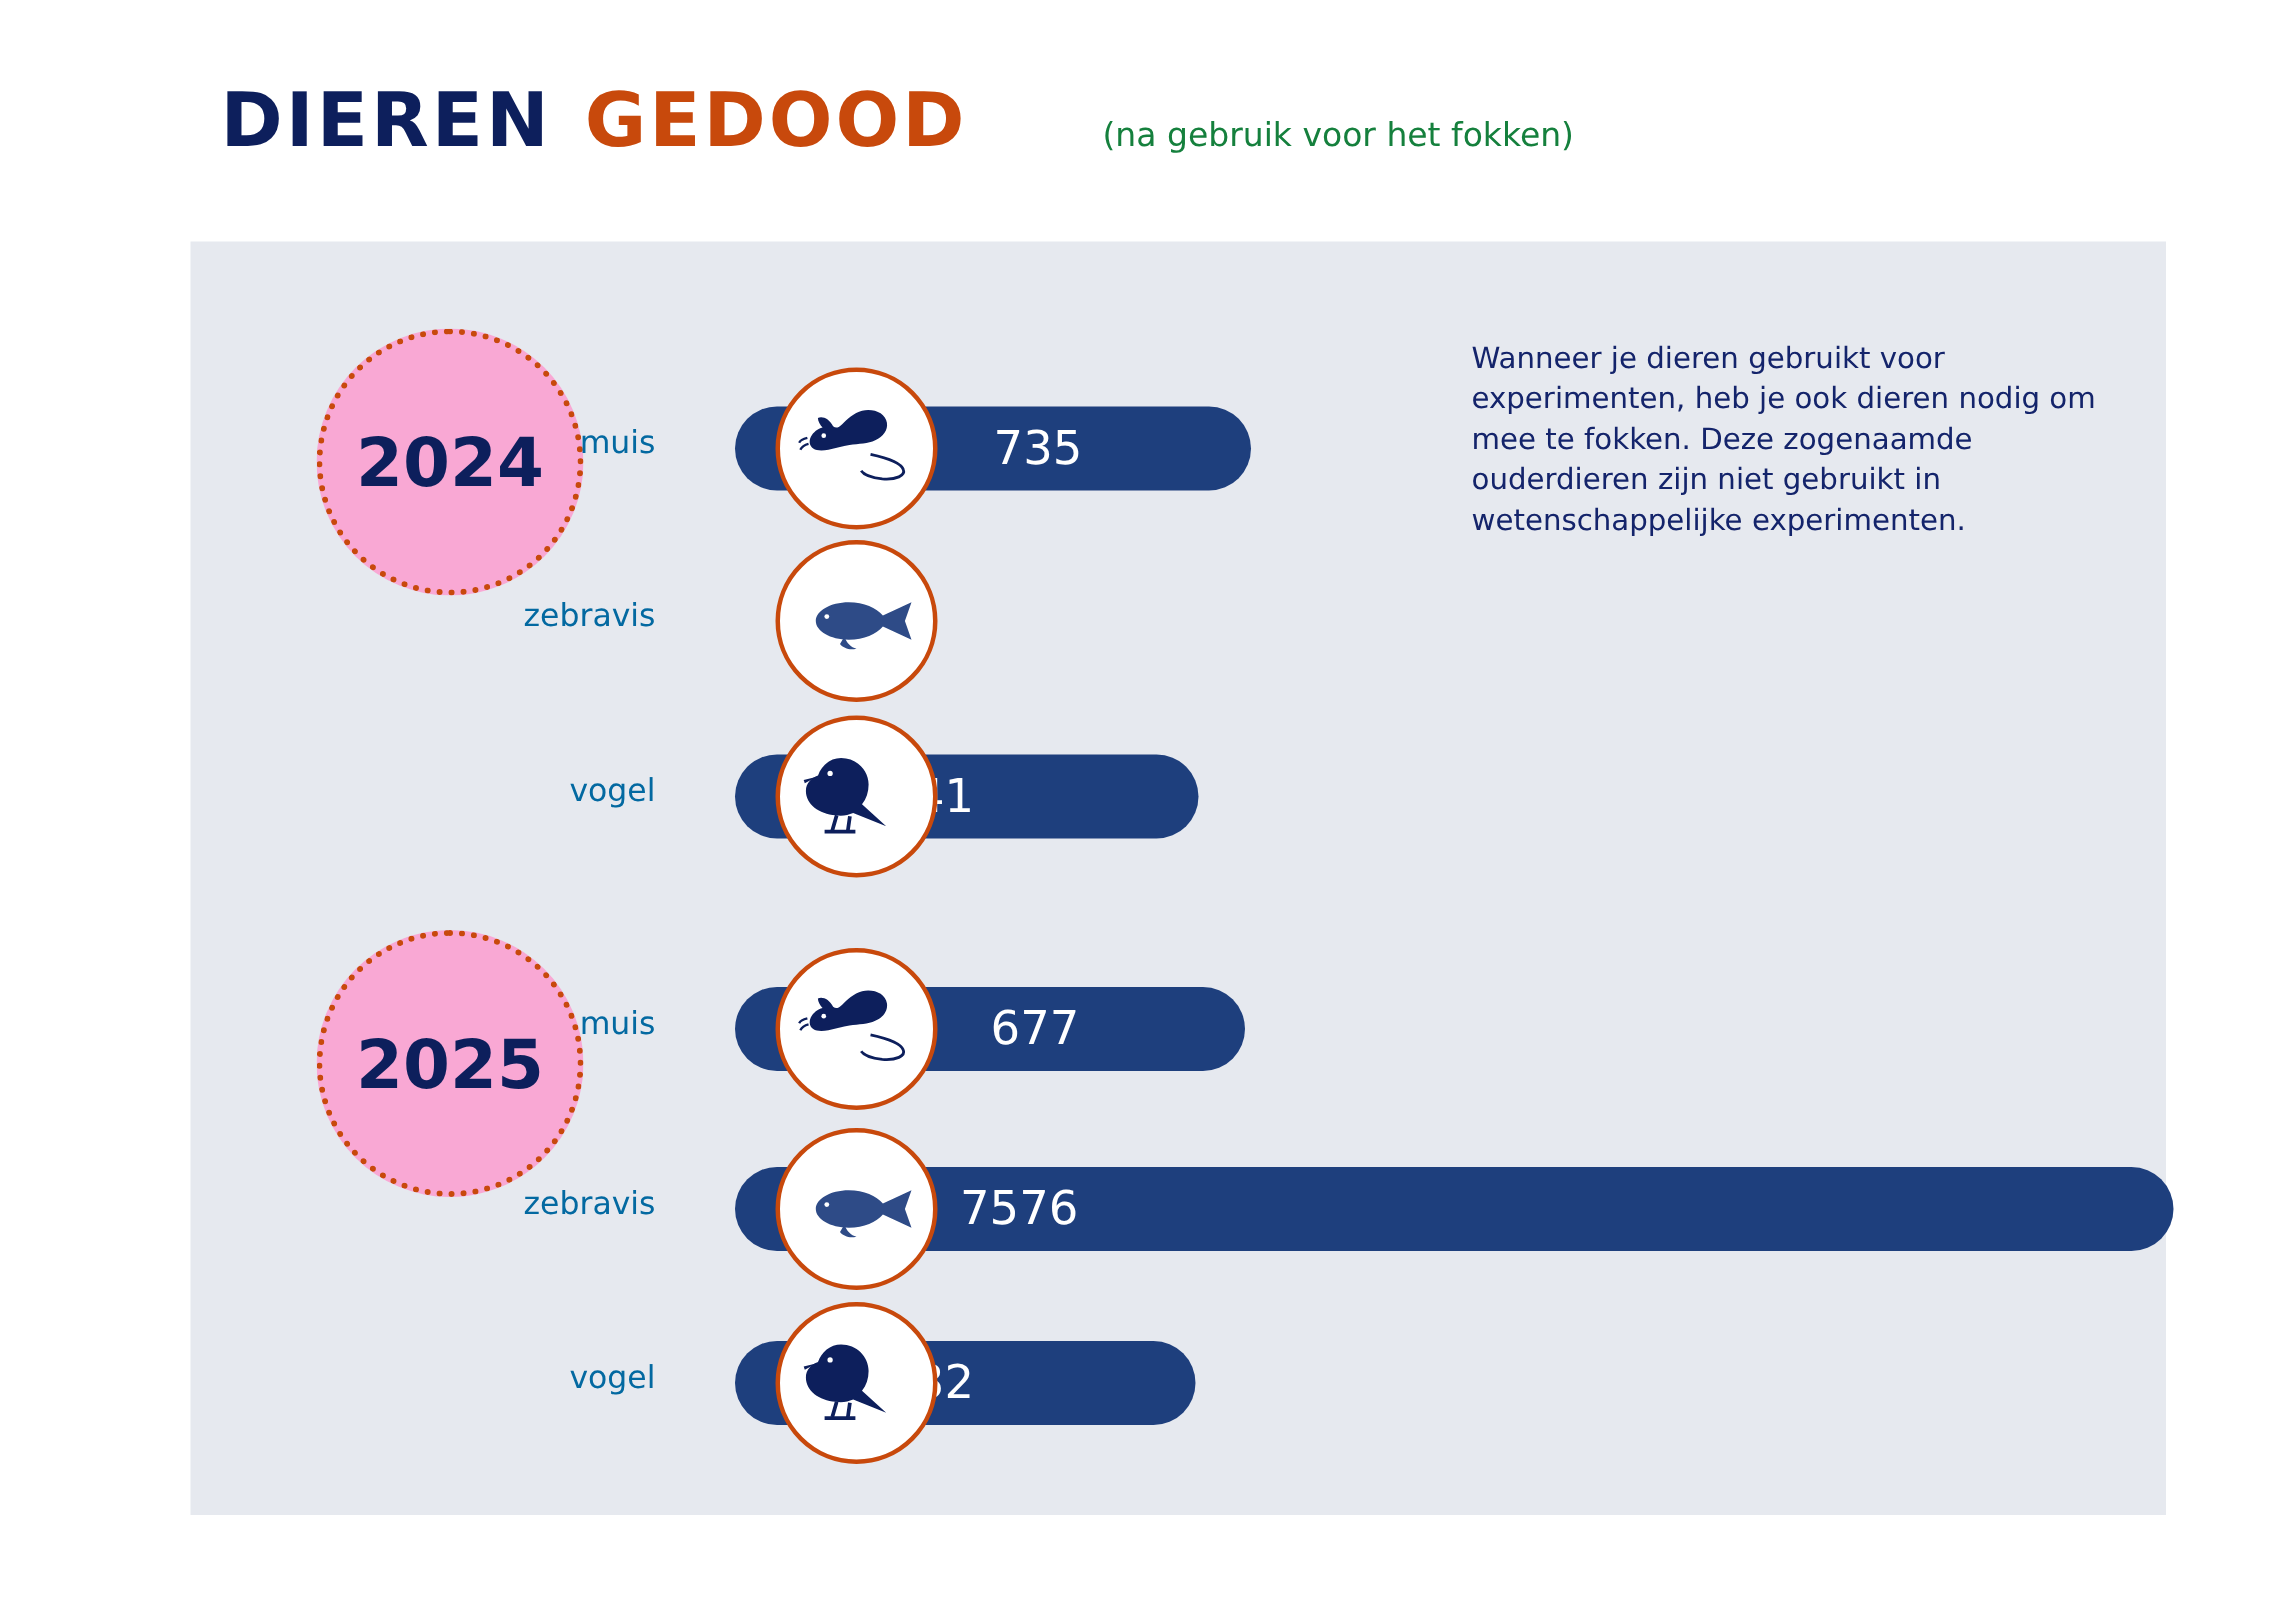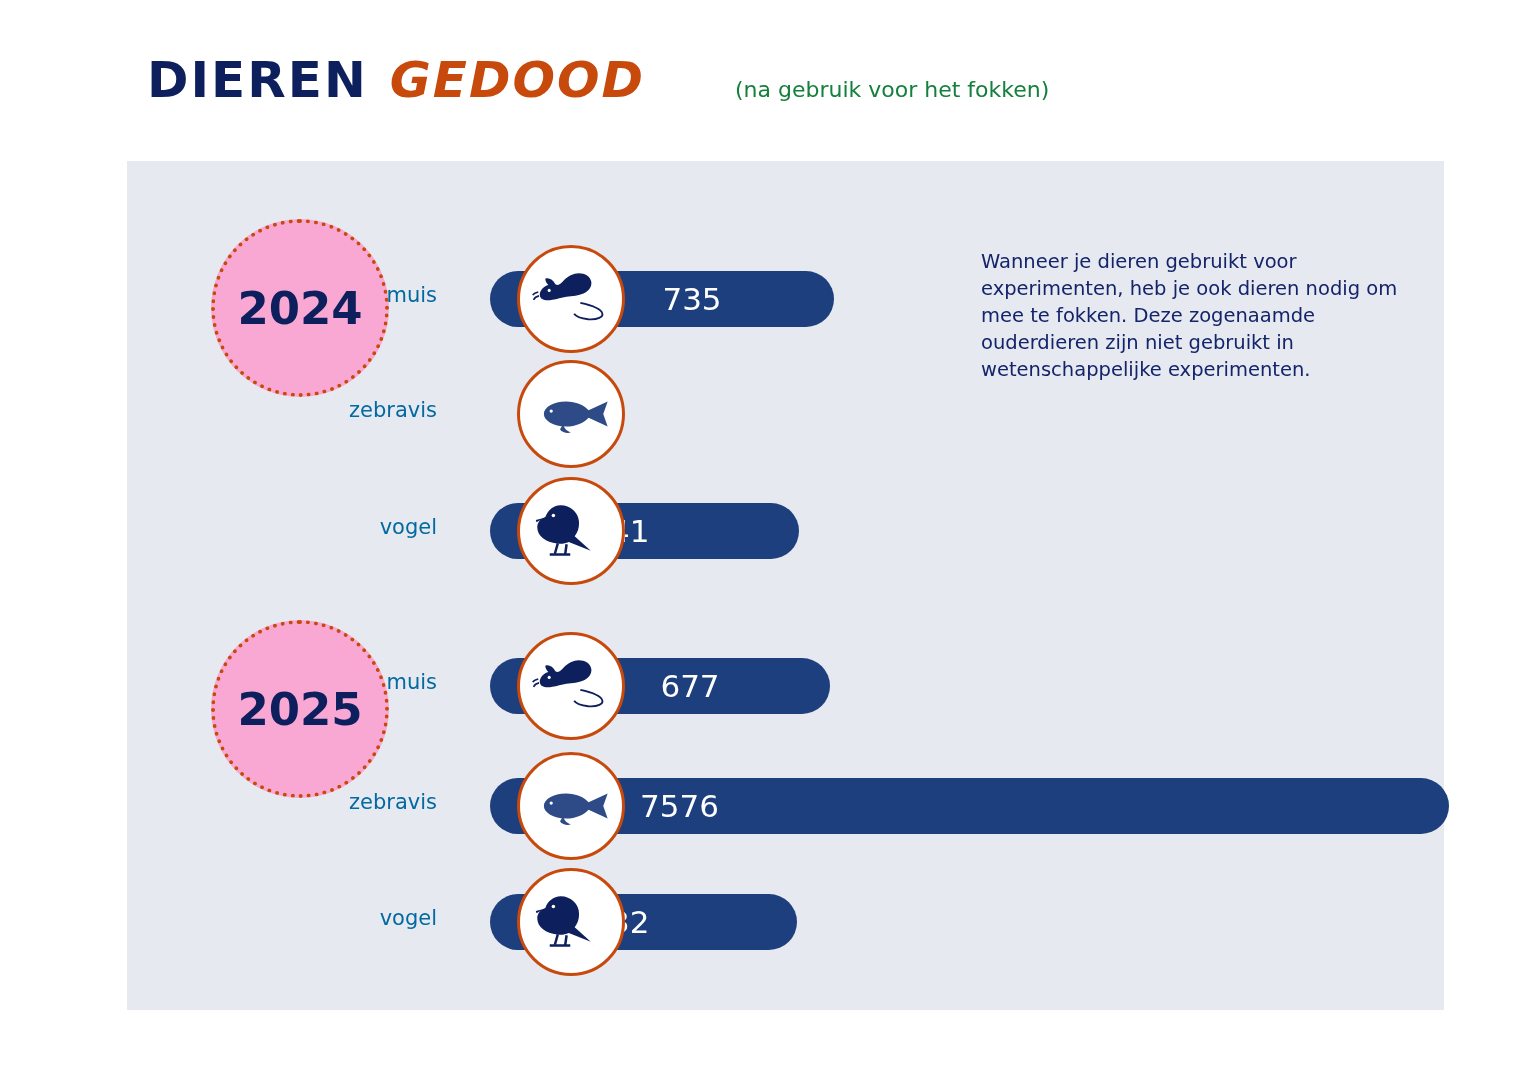--- a/index.html
+++ b/index.html
@@ -27,21 +27,21 @@
     margin-left: 20px;
   }
   .title-main {
     font-size: 50px;
     font-weight: bold;
     letter-spacing: 2px;
     line-height: 1;
     white-space: pre;
   }
   .title-navy { color: #0d1f5c; }
-  .title-orange { color: #c8490c; margin-left: 22px; font-style: italic; }
+  .title-orange { color: #c8490c; margin-left: 22px; }
   .title-sub {
     color: #15803d;
     font-size: 22px;
     font-weight: normal;
     margin-left: 90px;
     line-height: 1;
     white-space: nowrap;
   }
 
   
@@ -146,21 +146,20 @@
 
   
   #note {
     position: absolute;
     left: 854px;
     top: 65px;
     width: 420px;
     color: #14246b;
     font-size: 19.5px;
     line-height: 1.38;
-    margin-top: 23px;
   }
 </style>
 </head>
 <body>
 
 <div id="title-block">
   <span class="title-main title-navy">DIEREN</span>
   <span class="title-main title-orange">GEDOOD</span>
   <span class="title-sub">(na gebruik voor het fokken)</span>
 </div>

